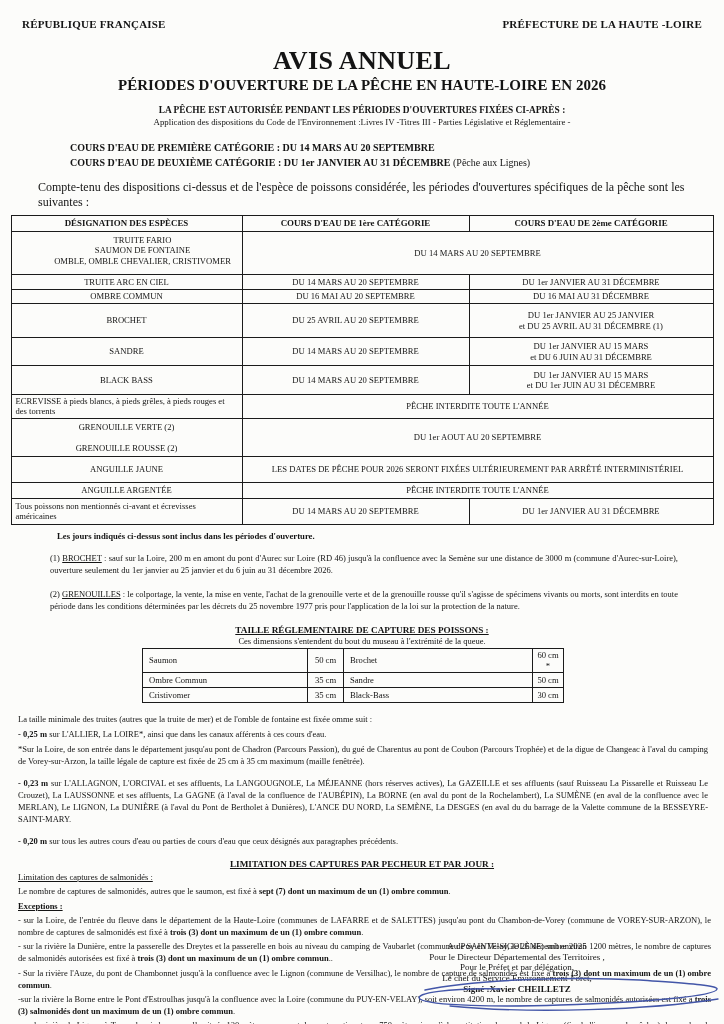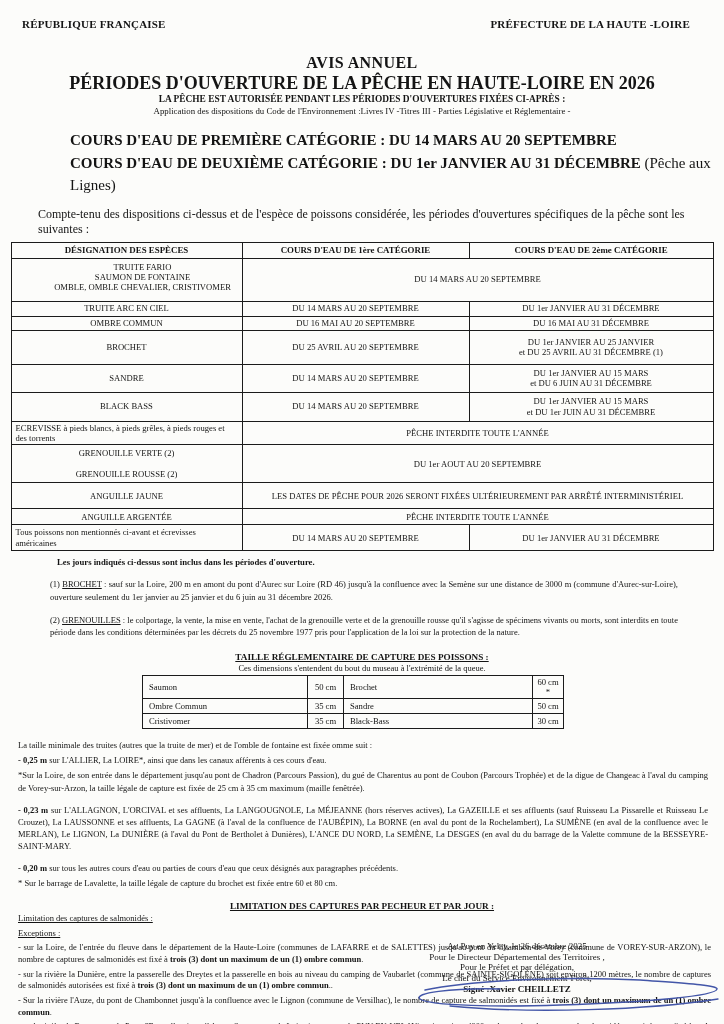--- a/index.html
+++ b/index.html
@@ -2,27 +2,27 @@
 <html><head>
 <meta charset="utf-8">
 <style>
   html,body{margin:0;padding:0;background:#e8e8e8;}
   .page{
     width:724px;height:1024px;position:relative;margin:0 auto;
     background:#fcfcfa;color:#141414;overflow:hidden;
     font-family:"Liberation Serif","DejaVu Serif",serif;
     -webkit-font-smoothing:antialiased;
   }
-  .toprow{display:flex;justify-content:space-between;padding:18px 34px 0 22px;
+  .toprow{display:flex;justify-content:space-between;padding:18px 22px 0 22px;
     font-weight:bold;font-size:11px;letter-spacing:.2px;}
-  .title{text-align:center;font-size:16px;font-weight:bold;margin-top:24px;letter-spacing:.4px;}
-  .subtitle{text-align:center;font-size:18px;font-weight:bold;margin-top:1px;}
-  .line1{text-align:center;font-size:9.4px;font-weight:bold;}
+  .title{text-align:center;font-size:26px;font-weight:bold;margin-top:16px;letter-spacing:.4px;}
+  .subtitle{text-align:center;font-size:15px;font-weight:bold;margin-top:1px;}
+  .line1{text-align:center;font-size:9.4px;font-weight:bold;margin-top:11px;}
   .line2{text-align:center;font-size:8.8px;margin-top:2px;}
-  .cats{margin:13px 0 8px 70px;font-size:15px;font-weight:bold;line-height:1.5;}
+  .cats{margin:13px 0 8px 70px;font-size:10px;font-weight:bold;line-height:1.5;}
   .cats .normal{font-weight:normal;}
   .intro{margin:10px 0 0 38px;font-size:12px;}
 
   table.main{border-collapse:collapse;margin:5px auto 0 auto;width:702px;table-layout:fixed;
     border:1.6px solid #1b1b1b;}
   table.main td,table.main th{border:1.2px solid #1b1b1b;font-size:8.6px;text-align:center;
     vertical-align:middle;padding:1px 4px;white-space:pre-line;font-weight:normal;line-height:1.22;}
   table.main th{font-weight:bold;font-size:8.9px;}
   table.main td.left{text-align:left;}
   table.main td.vtop{vertical-align:top;padding-top:3px;padding-left:36px;}
@@ -174,25 +174,25 @@
       <td class="c">30 cm</td>
     </tr>
   </tbody>
     </table>
 
   <div class="para gap"><span>La taille minimale des truites (autres que la truite de mer) et de l'omble de fontaine est fixée omme suit :</span></div>
   <div class="para"><span style="font-weight: bold;">- 0,25 m</span><span> sur L'ALLIER, La LOIRE*, ainsi que dans les canaux afférents à ces cours d'eau.</span></div>
   <div class="para"><span>*Sur la Loire, de son entrée dans le département jusqu'au pont de Chadron (Parcours Passion), du gué de Charentus au pont de Coubon (Parcours Trophée) et de la digue de Changeac à l'aval du camping de  Vorey-sur-Arzon,  la taille légale de capture est fixée de 25 cm à 35 cm maximum (maille fenêtrée).</span></div>
   <div class="para gap"><span style="font-weight: bold;">- 0,23 m</span><span> sur L'ALLAGNON, L'ORCIVAL et ses affluents, La LANGOUGNOLE, La MÉJEANNE (hors réserves actives), La  GAZEILLE et ses affluents (sauf Ruisseau La Pissarelle et Ruisseau Le Crouzet), La LAUSSONNE et ses affluents, La GAGNE (à l'aval de la confluence de l'AUBÉPIN), La BORNE (en aval du pont de la Rochelambert), La SUMÈNE (en aval de la confluence avec le MERLAN), Le LIGNON, La DUNIÈRE (à l'aval du Pont de Bertholet à Dunières), L'ANCE DU NORD, La SEMÈNE, La DESGES (en aval du du barrage de la Valette commune de la BESSEYRE-SAINT-MARY.</span></div>
   <div class="para gap"><span style="font-weight: bold;">- 0,20 m</span><span> sur tous les autres cours d'eau ou parties de cours d'eau que ceux désignés aux paragraphes précédents.</span></div>
-  <div class="para"><span>* Sur le barrage de Lavalette, la taille légale de capture du brochet est fixée entre 60 et 80 cm.</span></div>
 
   <div class="lim-title">LIMITATION DES CAPTURES PAR PECHEUR ET PAR JOUR :</div>
   <div class="lim-p"><span style="text-decoration: underline;">Limitation des captures de salmonidés :</span></div>
-  <div class="lim-p"><span style="text-decoration: underline;">Exceptions :</span></div>
+  <div class="lim-p"><span>Le nombre de captures de salmonidés, autres que le saumon, est fixé à </span><span style="font-weight: bold;">sept (7) dont un maximum de un (1) ombre commun</span><span>.</span></div>
+  <div class="lim-p"><span style="text-decoration: underline; font-weight: bold;">Exceptions :</span></div>
   <div class="lim-p"><span>- sur la Loire,  de l'entrée du fleuve dans le département de la Haute-Loire (communes de LAFARRE et de SALETTES) jusqu'au pont du Chambon-de-Vorey (commune de VOREY-SUR-ARZON), le nombre de captures de salmonidés est fixé à </span><span style="font-weight: bold;">trois (3) dont un maximum de un (1) ombre commun</span><span>.</span></div>
   <div class="lim-p gap"><span>- sur la rivière la Dunière, entre la passerelle des Dreytes et la passerelle en bois au niveau du camping de Vaubarlet (commune de SAINTE-SIGOLÈNE) soit environ 1200 mètres, le nombre de captures de salmonidés autorisées est fixé à </span><span style="font-weight: bold;">trois (3) dont un maximum de un (1) ombre commun</span><span>..</span></div>
   <div class="lim-p"><span>- Sur la rivière l'Auze, du pont de Chambonnet jusqu'à la confluence avec le Lignon (commune de Versilhac), le nombre de capture de salmonidés est fixé à </span><span style="font-weight: bold;">trois (3) dont un maximum de un (1) ombre commun</span><span>.</span></div>
   <div class="lim-p"><span>-sur la rivière la Borne entre le Pont d'Estroulhas jusqu'à la confluence avec la Loire (commune du PUY-EN-VELAY), soit environ 4200 m, le nombre de captures de salmonidés autorisées est fixé à </span><span style="font-weight: bold;">trois (3) salmonidés dont un maximum de un (1) ombre commun</span><span>.</span></div>
   <div class="lim-p"><span>-sur la rivière le Lignon à Tence depuis la passerelle située 120 mètres en amont du pont routier et sur 750 mètres jusqu'à la restitution du canal du Lignon (fin de l'impasse du pêcher), le nombre de captures de salmonidés autorisées est fixé à </span></div>
 
   <div class="sig">
     <div>Au Puy en Velay, le  26 décembre 2025</div>
     <div>Pour le Directeur Départemental  des Territoires ,</div>
     <div>Pour le Préfet et par délégation,</div>

